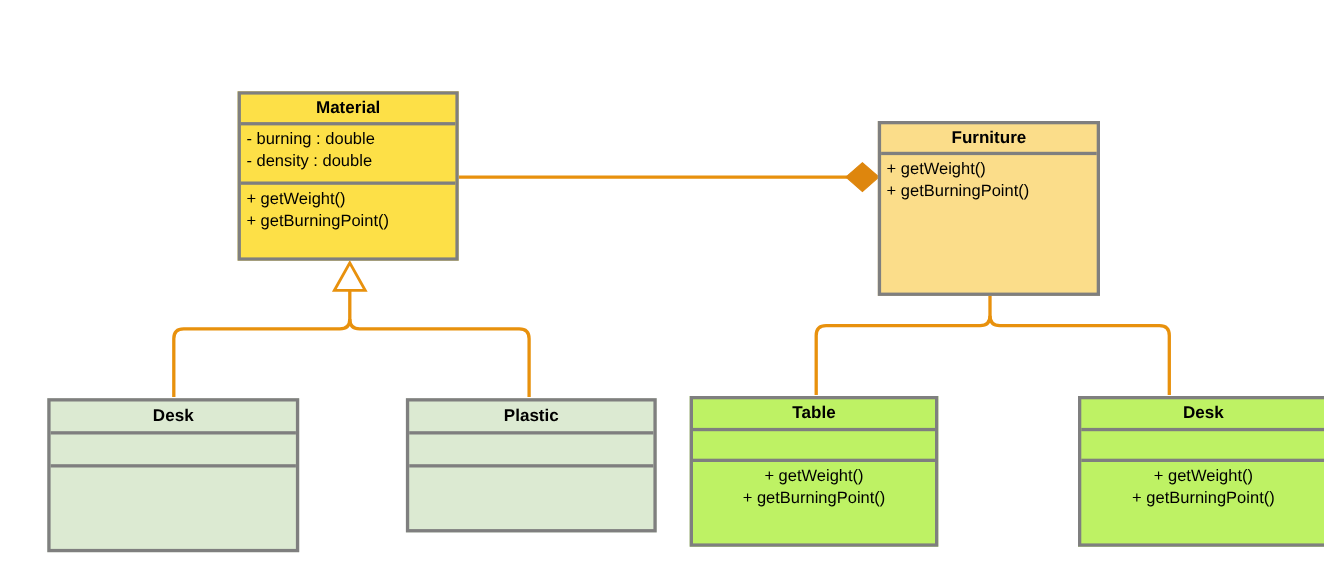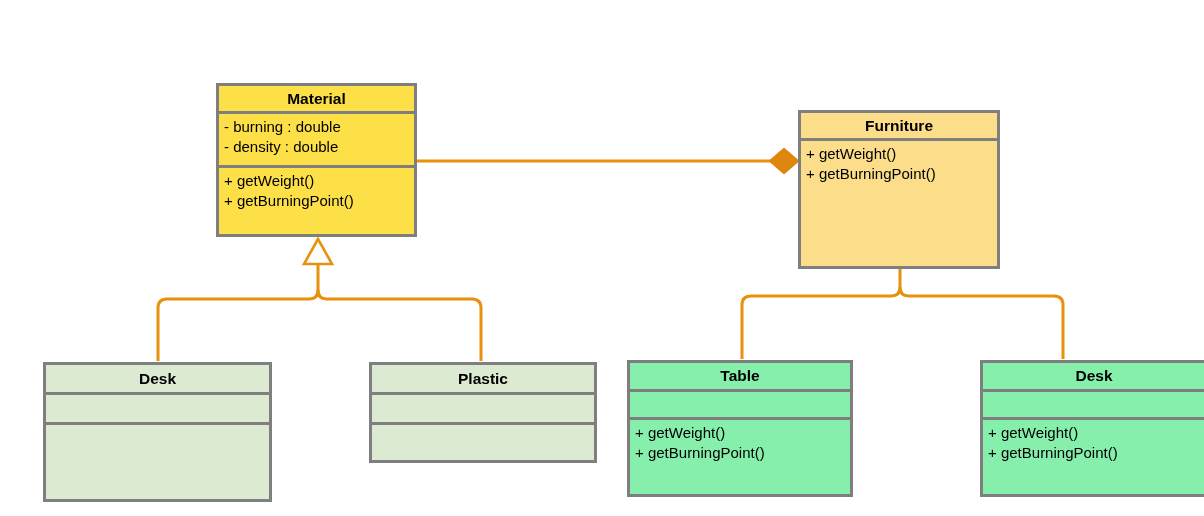--- a/index.html
+++ b/index.html
@@ -28,21 +28,21 @@
     border: 3px solid #7f7f7f;
     display: flex;
     flex-direction: column;
     z-index: 2;
     font-size: 15px;
     line-height: 20px;
   }
   .parent-green  { background: #fde047; }
   .child-green   { background: #DCEAD2; }
   .parent-yellow { background: #FBDD8A; margin-top: 36px; }
-  .child-yellow  { background: #86efac; }
+  .child-yellow  { background: #bef264; text-align: center; }
 
   .c-title {
     box-sizing: border-box;
     border-bottom: 3px solid #7f7f7f;
     font-weight: bold;
     font-size: 15.5px;
     display: flex;
     align-items: center;
     justify-content: center;
     flex: none;
@@ -106,21 +106,21 @@
       <div class="line">+ getBurningPoint()</div>
     </div>
   </div>
 
   <div class="uml-class child-green" style="left:43px; top:362px; width:229px; height:140px;">
     <div class="c-title" style="height:30px">Desk</div>
     <div class="c-attrs" style="height:30px"></div>
     <div class="c-methods"></div>
   </div>
 
-  <div class="uml-class child-green" style="left:369px; top:362px; width:228px; height:101px;">
+  <div class="uml-class child-green" style="left:369px; top:362px; width:228px; height:122px;">
     <div class="c-title" style="height:30px">Plastic</div>
     <div class="c-attrs" style="height:30px"></div>
     <div class="c-methods"></div>
   </div>
 
   <div class="uml-class child-yellow" style="left:627px; top:360px; width:226px; height:137px;">
     <div class="c-title" style="height:29px">Table</div>
     <div class="c-attrs" style="height:28px"></div>
     <div class="c-methods">
       <div class="line">+ getWeight()</div>

